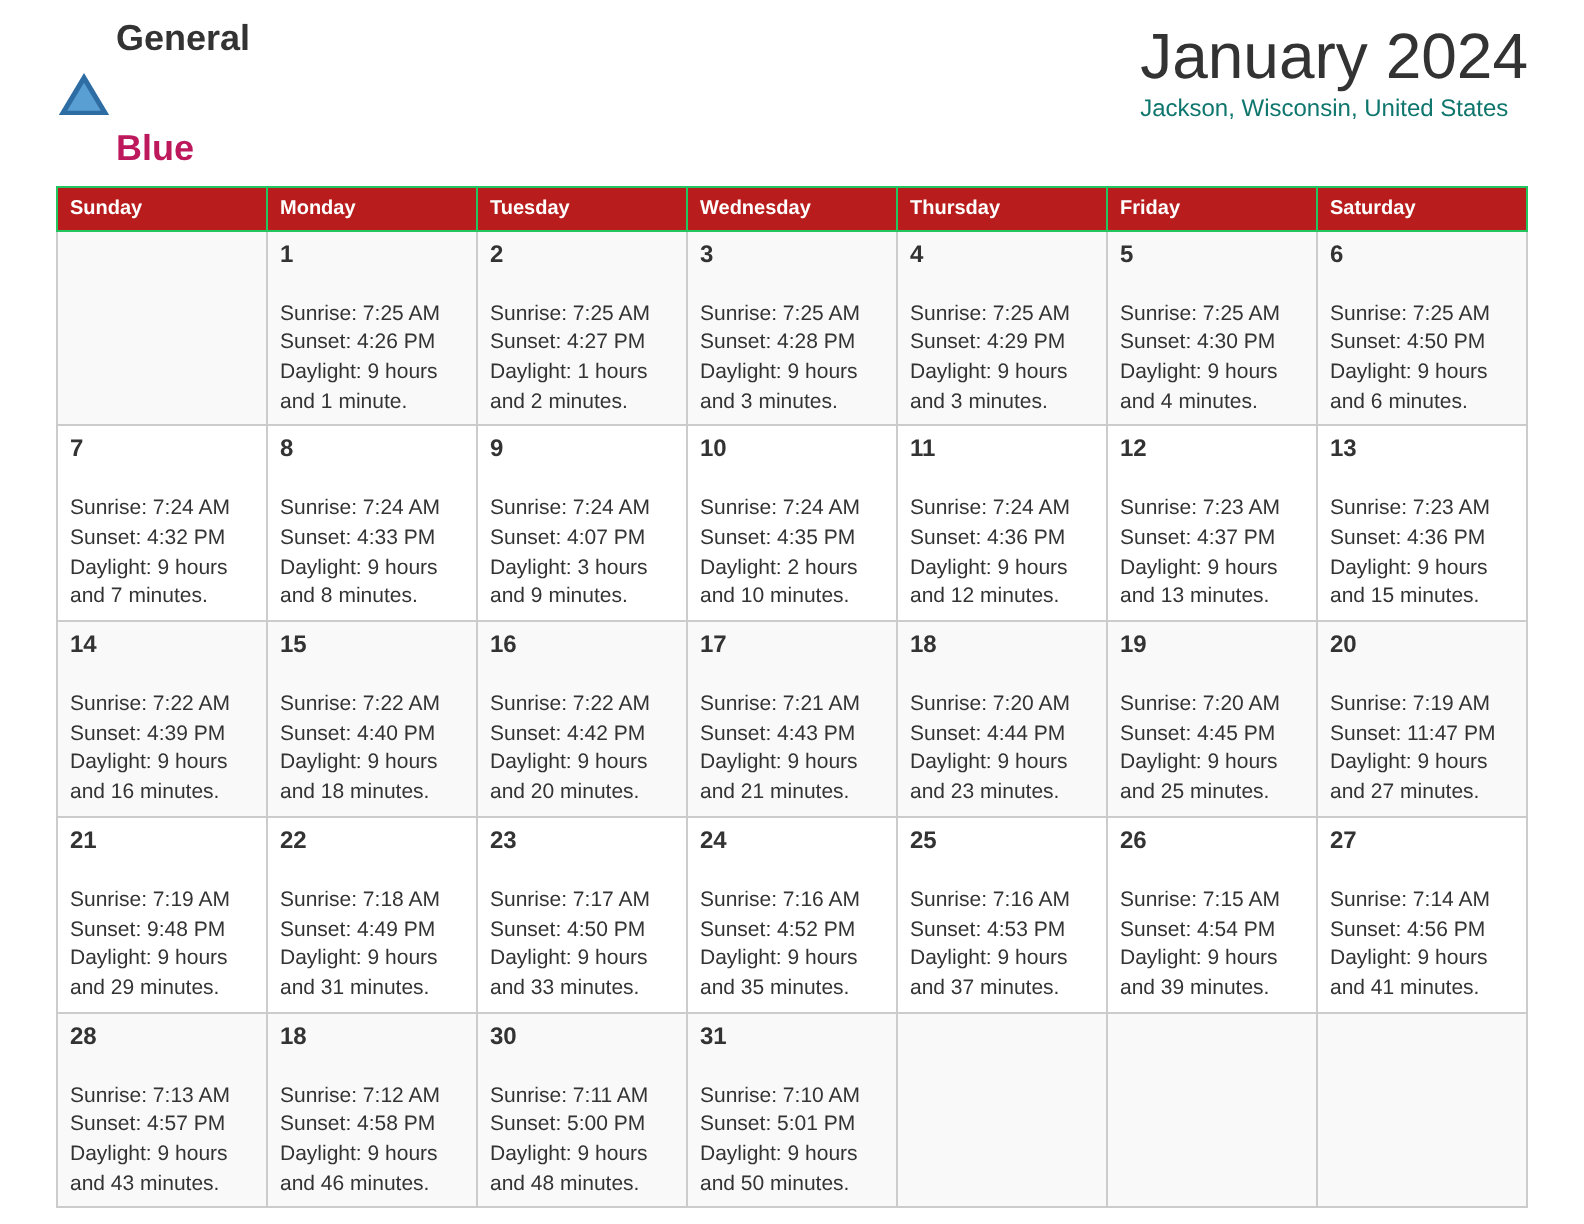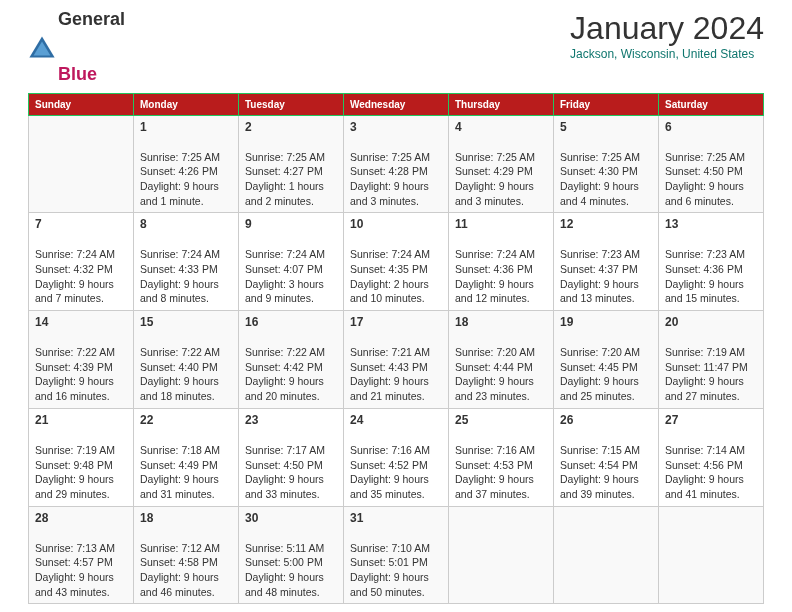--- a/index.html
+++ b/index.html
@@ -368,21 +368,21 @@
             <span class="day-number">18</span>
           <div class="day-info">
             <span>Sunrise: 7:12 AM</span><br>
             <span>Sunset: 4:58 PM</span><br>
             <span>Daylight: 9 hours and 46 minutes.</span>
           </div>
           </td>
           <td>
             <span class="day-number">30</span>
           <div class="day-info">
-            <span>Sunrise: 5:11 AM</span><br>
+            <span>Sunrise: 7:11 AM</span><br>
             <span>Sunset: 5:00 PM</span><br>
             <span>Daylight: 9 hours and 48 minutes.</span>
           </div>
           </td>
           <td>
             <span class="day-number">31</span>
           <div class="day-info">
             <span>Sunrise: 7:10 AM</span><br>
             <span>Sunset: 5:01 PM</span><br>
             <span>Daylight: 9 hours and 50 minutes.</span>

